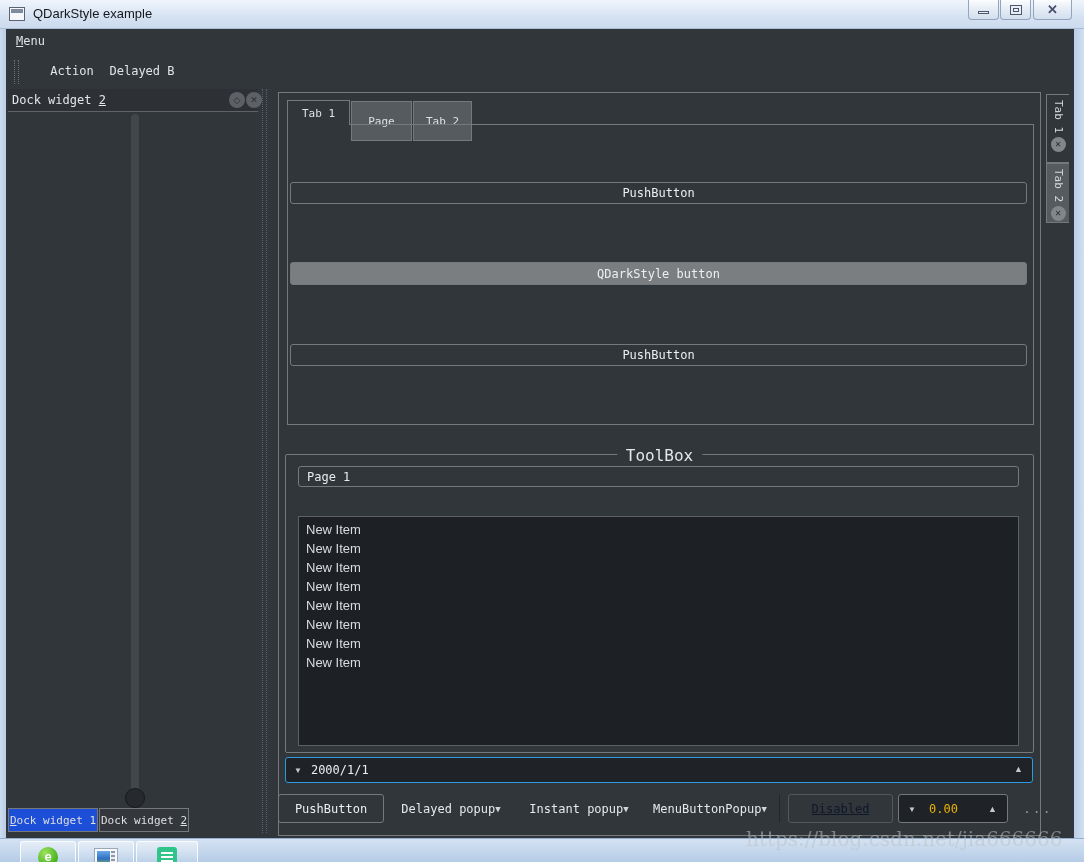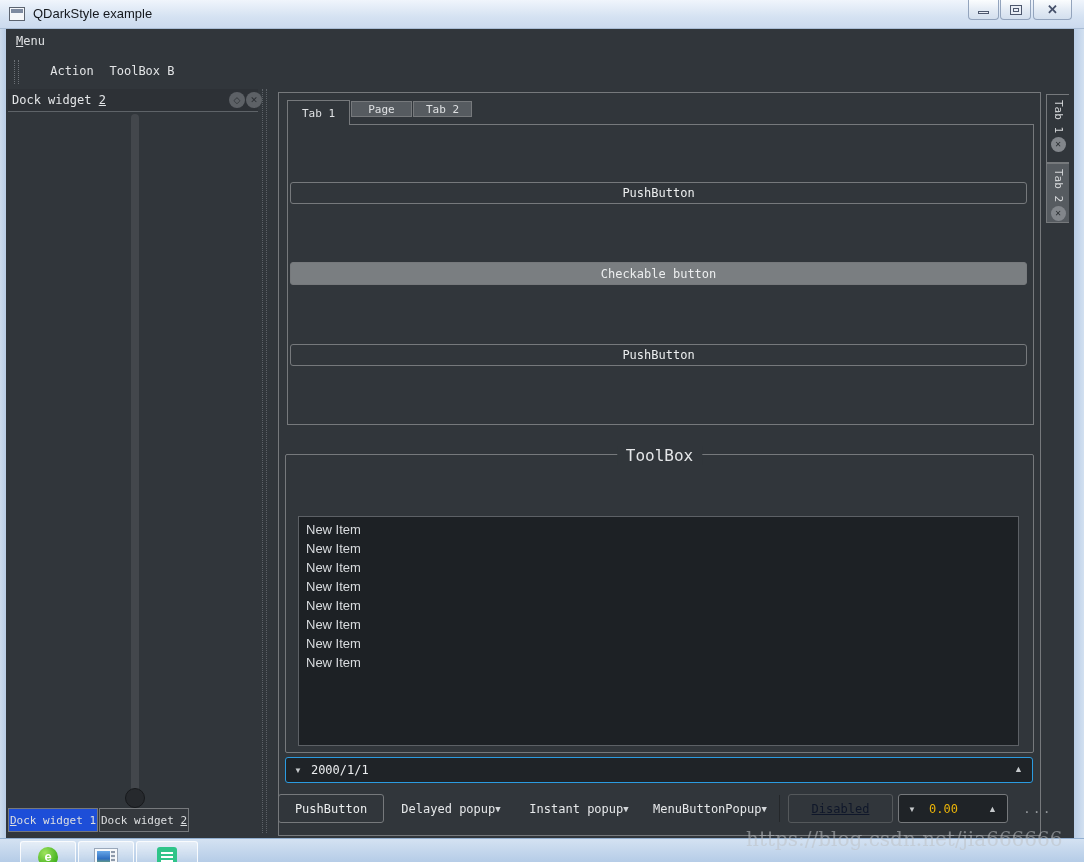--- a/index.html
+++ b/index.html
@@ -57,21 +57,21 @@
     display:flex; align-items:center; justify-content:center; color:#dddfe1; cursor:pointer; }
   #dock-tab-1 { left:8px; width:90px; background:#1d4ed8; }
   #dock-tab-2 { left:99px; width:90px; background:#34383d; }
 
   #splitter { left:262px; top:89px; width:5px; height:744px;
     border-left:1px dotted #5d6268; border-right:1px dotted #5d6268; cursor:col-resize; }
 
   
   #main-panel { left:278px; top:92px; width:763px; height:744px; border:1px solid #76797c; background:#31363b; }
 
-  .main-tab { height:16px; border:1px solid #76797c; font-size:11px; color:#dfe1e3;
+  .main-tab { height:40px; border:1px solid #76797c; font-size:11px; color:#dfe1e3;
     display:flex; align-items:center; justify-content:center; cursor:pointer; }
   #tab-1 { left:287px; top:100px; width:63px; height:25px; background:#31363b; border-bottom:none; z-index:3; }
   #tab-page { left:351px; top:101px; width:61px; background:#565b60; }
   #tab-2 { left:413px; top:101px; width:59px; background:#565b60; }
   #tab-pane { left:287px; top:124px; width:747px; height:301px; border:1px solid #76797c; z-index:1; }
 
   .push-btn { border:1px solid #76797c; border-radius:3px; font-size:12px; color:#eceeef;
     display:flex; align-items:center; justify-content:center; background:transparent; cursor:pointer;
     font-family:"DejaVu Sans Mono", monospace; }
   #pb-1 { left:290px; top:182px; width:737px; height:22px; }
@@ -169,21 +169,21 @@
 
   <div id="frame-left" class="abs"></div>
   <div id="frame-right" class="abs"></div>
 
   <div id="app" class="abs"></div>
 
   <div id="menu-item" class="abs mono"><span></span><span class="mn">M</span><span>enu</span></div>
 
   <div id="toolbar-handle" class="abs"></div>
   <div id="action-a" class="abs mono tool-action">Action</div>
-  <div id="action-b" class="abs mono tool-action">ToolBox B</div>
+  <div id="action-b" class="abs mono tool-action">Delayed B</div>
 
   <div id="dock-header" class="abs"></div>
   <div id="dock-title" class="abs mono"><span>Dock widget </span><span class="mn">2</span><span></span></div>
   <div id="dock-float" class="abs circle-btn">
       <span>◇</span>
     </div>
   <div id="dock-close" class="abs circle-btn">
       <span>✕</span>
     </div>
 
@@ -200,25 +200,26 @@
   <div id="splitter" class="abs"></div>
 
   <div id="main-panel" class="abs"></div>
 
   <div id="tab-1" class="abs mono main-tab">Tab 1</div>
   <div id="tab-page" class="abs mono main-tab">Page</div>
   <div id="tab-2" class="abs mono main-tab">Tab 2</div>
   <div id="tab-pane" class="abs"></div>
 
   <div id="pb-1" class="abs push-btn">PushButton</div>
-  <div id="pb-check" class="abs push-btn">Checkable button</div>
+  <div id="pb-check" class="abs push-btn">QDarkStyle button</div>
   <div id="pb-2" class="abs push-btn">PushButton</div>
 
   <div id="toolbox" class="abs">
     <span id="toolbox-label" class="mono">ToolBox</span>
+    <div id="tbx-page1" class="tbx-header mono">Page 1</div>
     <div id="tbx-list">
       <div class="list-item">New Item</div>
       <div class="list-item">New Item</div>
       <div class="list-item">New Item</div>
       <div class="list-item">New Item</div>
       <div class="list-item">New Item</div>
       <div class="list-item">New Item</div>
       <div class="list-item">New Item</div>
       <div class="list-item">New Item</div>
     </div>

